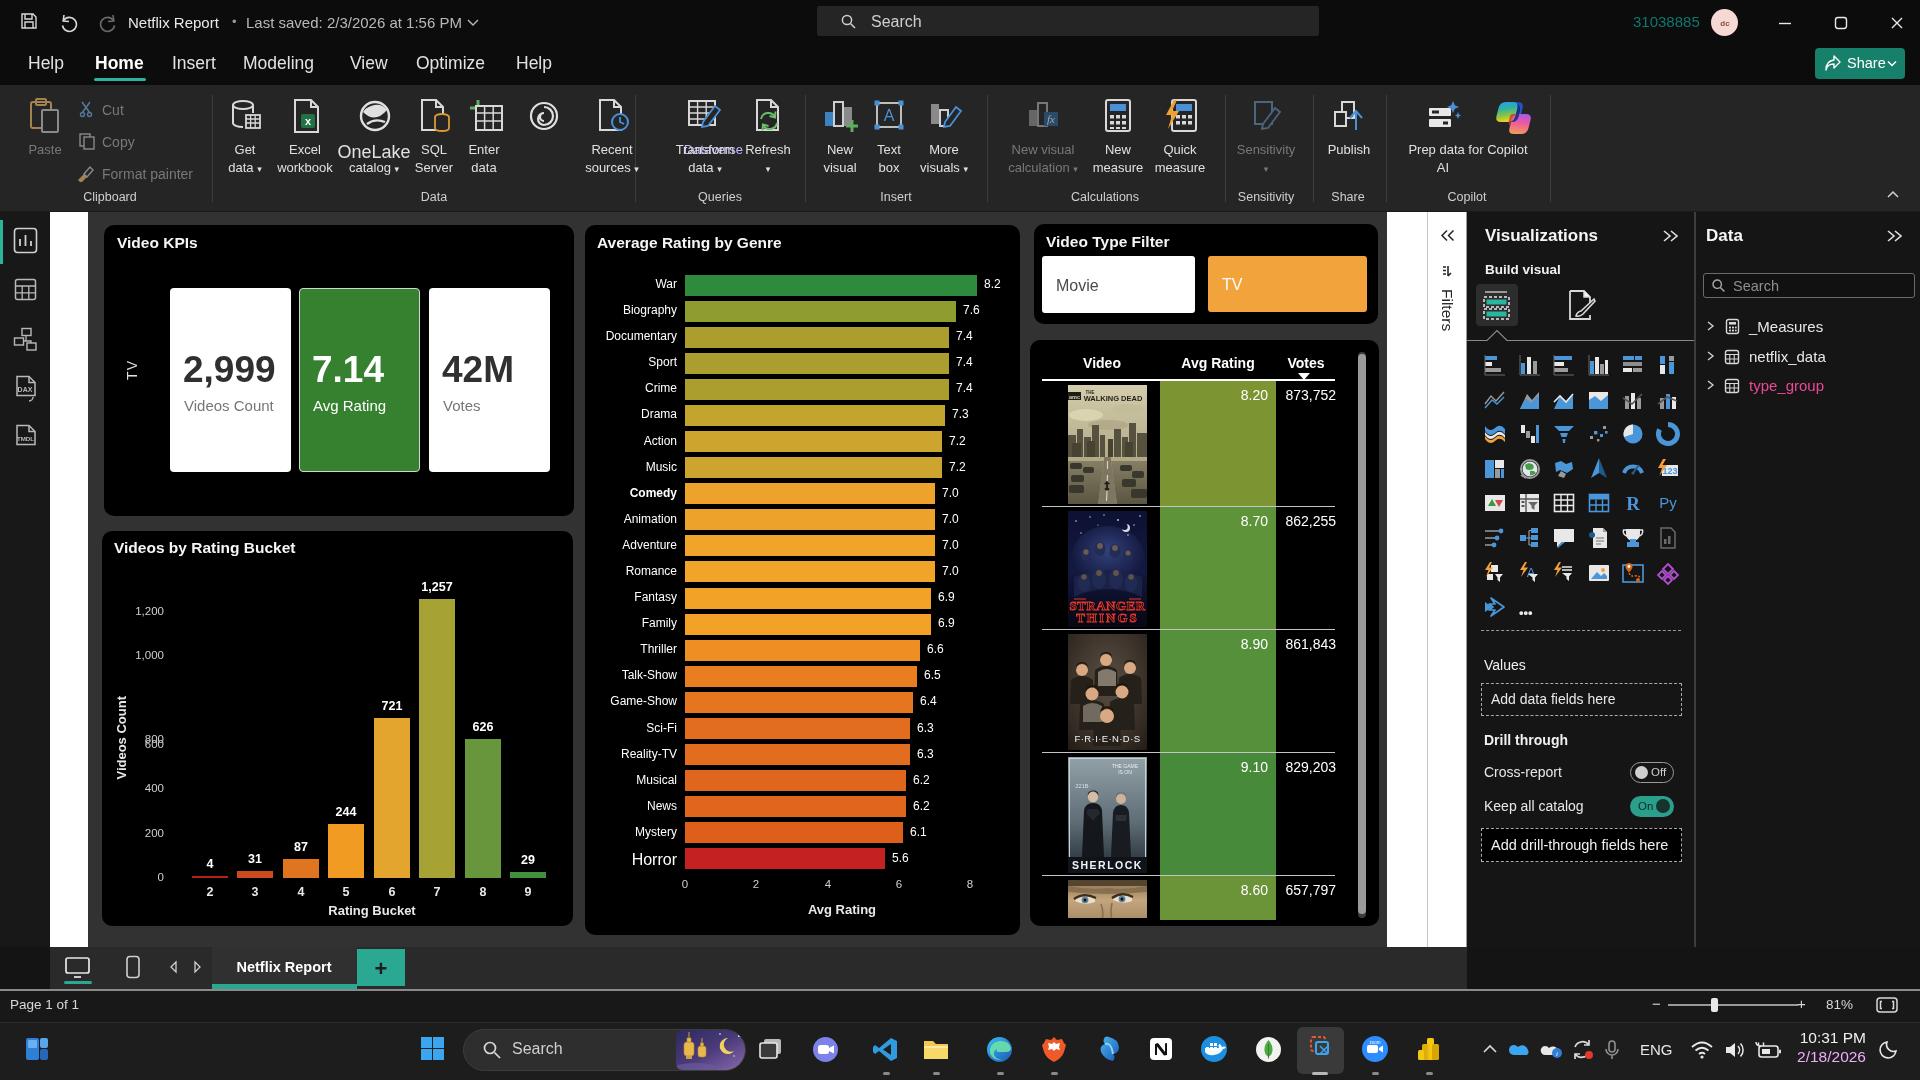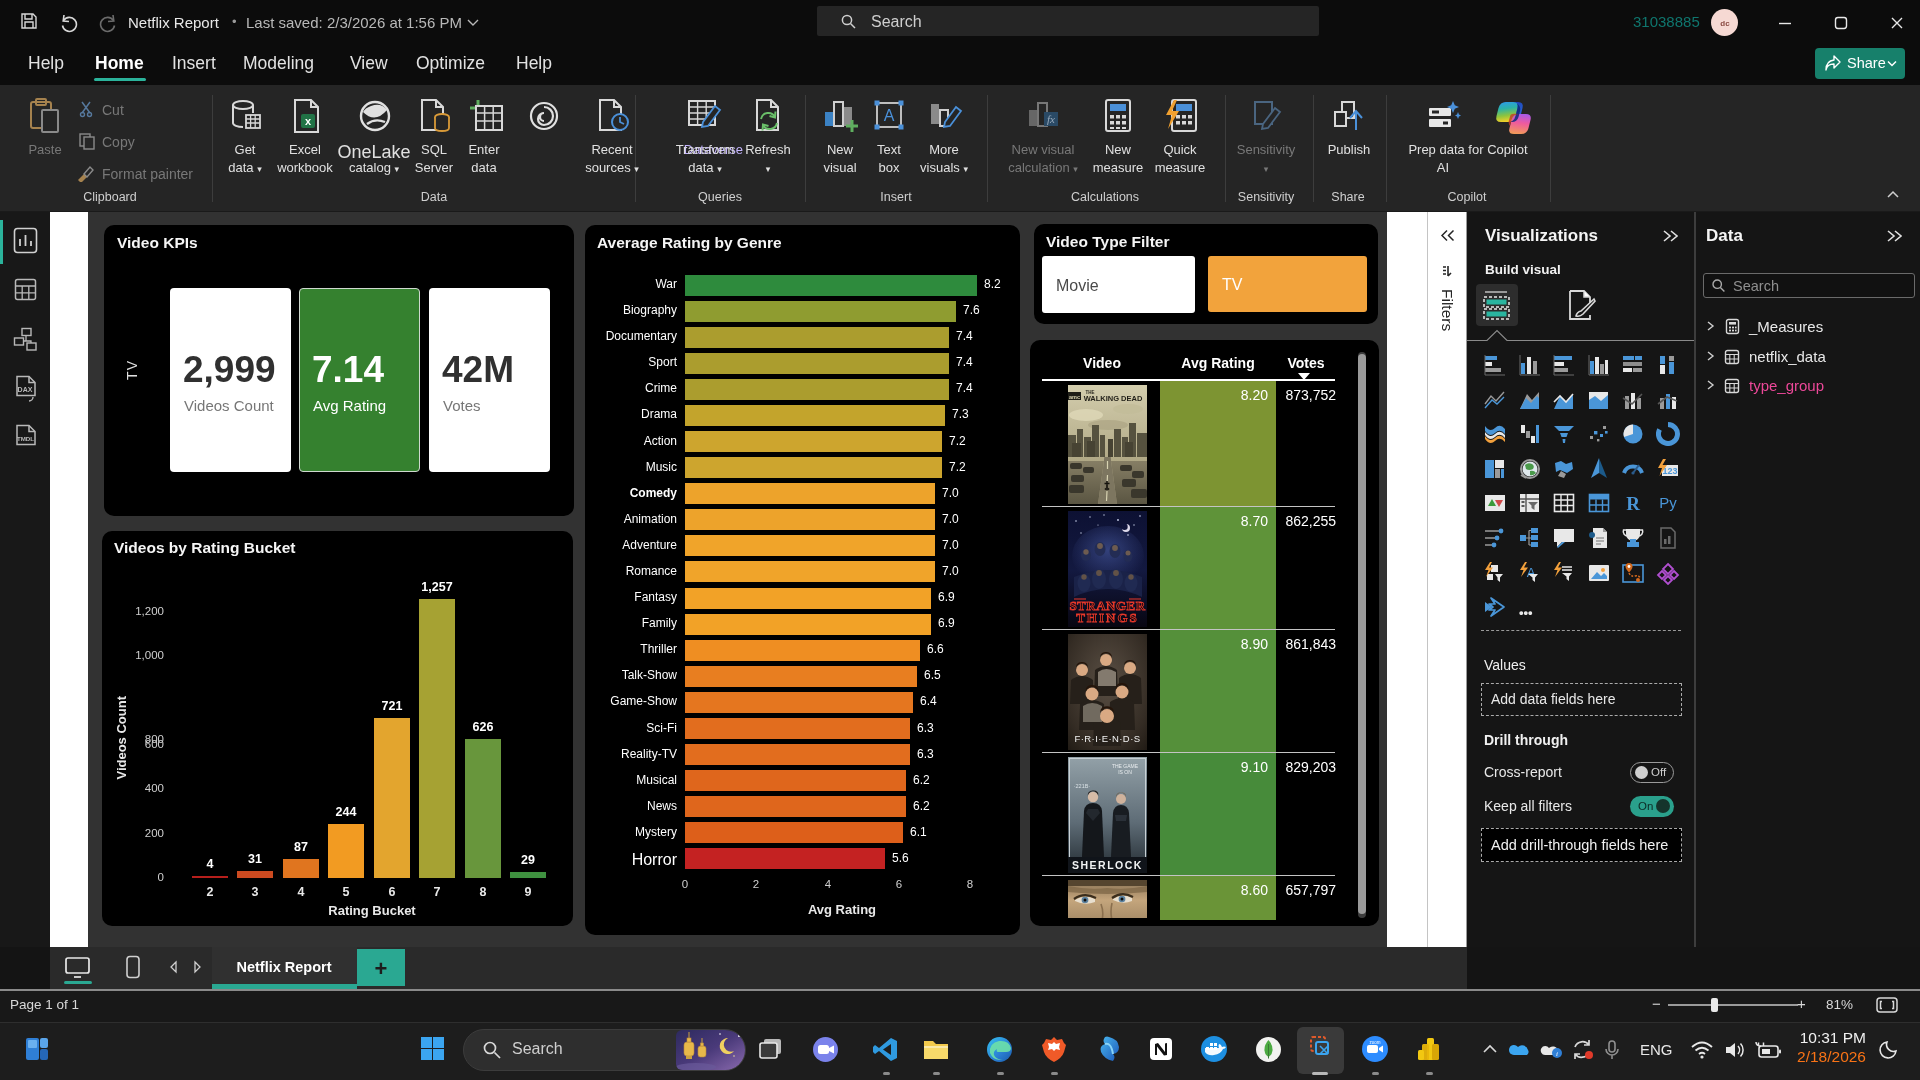--- a/index.html
+++ b/index.html
@@ -1038,21 +1038,21 @@
 <div class="tx" style="left:1519px;top:605px;font-size:13px;color:#e8e8e8;font-weight:bold;">•••</div>
 <div class="abs" style="left:1481px;top:630px;width:200px;height:0px;border-top:1.5px dashed #9a9a9a;"></div>
 <div class="tx" style="left:1484px;top:657px;font-size:14px;color:#f0f0f0;font-weight:normal;">Values</div>
 <div class="abs" style="left:1481px;top:683px;width:201px;height:33px;border:1px dashed #aaa;"></div>
 <div class="tx" style="left:1491px;top:691px;font-size:14px;color:#e8e8e8;font-weight:normal;">Add data fields here</div>
 <div class="tx" style="left:1484px;top:732px;font-size:14px;color:#f0f0f0;font-weight:bold;">Drill through</div>
 <div class="tx" style="left:1484px;top:764px;font-size:14px;color:#e8e8e8;font-weight:normal;">Cross-report</div>
 <div class="abs" style="left:1630px;top:762px;width:44px;height:21px;border:1.5px solid #9a9a9a;border-radius:11px;background:#151515;"></div>
 <div class="abs" style="left:1635px;top:766px;width:13px;height:13px;background:#cfcfcf;border-radius:50%;"></div>
 <div class="tx" style="left:1651px;top:766px;font-size:11.5px;color:#cfcfcf;font-weight:normal;">Off</div>
-<div class="tx" style="left:1484px;top:798px;font-size:14px;color:#e8e8e8;font-weight:normal;">Keep all filters</div>
+<div class="tx" style="left:1484px;top:798px;font-size:14px;color:#e8e8e8;font-weight:normal;">Keep all catalog</div>
 <div class="abs" style="left:1630px;top:796px;width:44px;height:21px;background:#2aa08c;border-radius:11px;"></div>
 <div class="tx" style="left:1638px;top:800px;font-size:11.5px;color:#0c2a24;font-weight:normal;">On</div>
 <div class="abs" style="left:1656px;top:799px;width:14px;height:14px;background:#15342c;border-radius:50%;"></div>
 <div class="abs" style="left:1481px;top:828px;width:201px;height:34px;border:1px dashed #aaa;background:#000;"></div>
 <div class="tx" style="left:1491px;top:837px;font-size:14.5px;color:#f0f0f0;font-weight:normal;">Add drill-through fields here</div>
 <div class="abs" style="left:1694px;top:212px;width:2px;height:735px;background:#3d3d3d;"></div>
 <div class="abs" style="left:1696px;top:212px;width:224px;height:735px;background:#151515;"></div>
 <div class="tx" style="left:1706px;top:226px;font-size:17px;color:#f5f5f5;font-weight:bold;">Data</div>
 <svg class="abs" style="left:1886px;top:229px" width="16" height="14" viewBox="0 0 16 14">
 <path d="M2 2 L8 7 L2 12 M9 2 L15 7 L9 12" fill="none" stroke="#e0e0e0" stroke-width="1.6"></path>
@@ -1321,15 +1321,15 @@
 <path d="M2 7 H6 L11 3 V17 L6 13 H2 Z" fill="#e8e8e8"></path>
 <path d="M14 6 A6 6 0 0 1 14 14 M16.5 3.5 A9.5 9.5 0 0 1 16.5 16.5" fill="none" stroke="#e8e8e8" stroke-width="1.5"></path>
   </svg>
 <svg class="abs" style="left:1753px;top:1039px" width="28" height="21" viewBox="0 0 28 21">
 <rect x="6" y="7" width="19" height="11" rx="2.5" fill="none" stroke="#e8e8e8" stroke-width="1.6"></rect>
 <rect x="26" y="10.5" width="2" height="4" rx="1" fill="#e8e8e8"></rect>
 <rect x="9" y="10" width="8" height="5" fill="#e8e8e8"></rect>
 <path d="M8 7 Q3 7 3 3 M5.5 7 V3.5 M10.5 7 V3.5" fill="none" stroke="#e8e8e8" stroke-width="1.5"></path>
   </svg>
 <div class="tx" style="left:1566px;top:1029px;width:300px;text-align:right;font-size:15.5px;color:#f0f0f0;font-weight:normal;">10:31 PM</div>
-<div class="tx" style="left:1566px;top:1048px;width:300px;text-align:right;font-size:15.5px;color:#f97316;font-weight:normal;">2/18/2026</div>
+<div class="tx" style="left:1566px;top:1048px;width:300px;text-align:right;font-size:15.5px;color:#f0abfc;font-weight:normal;">2/18/2026</div>
 <svg class="abs" style="left:1878px;top:1040px" width="20" height="20" viewBox="0 0 20 20">
 <path d="M9 2 A8 8 0 1 0 18 11 A7 7 0 0 1 9 2 Z" fill="none" stroke="#e8e8e8" stroke-width="1.6"></path>
   </svg>
 </body></html>

